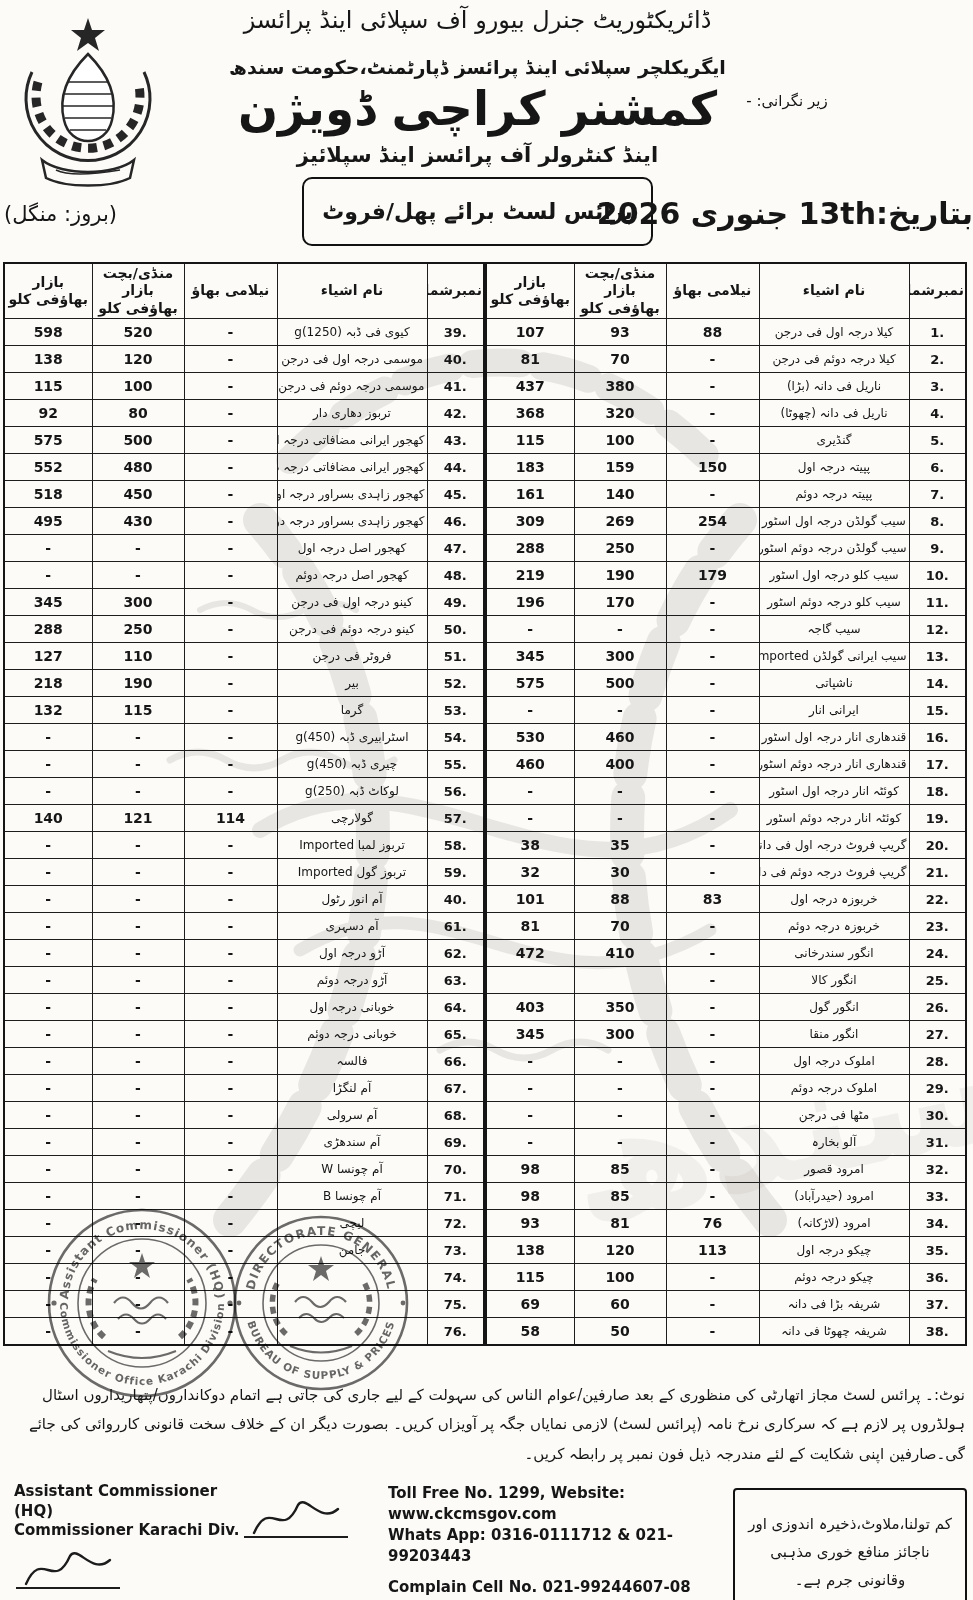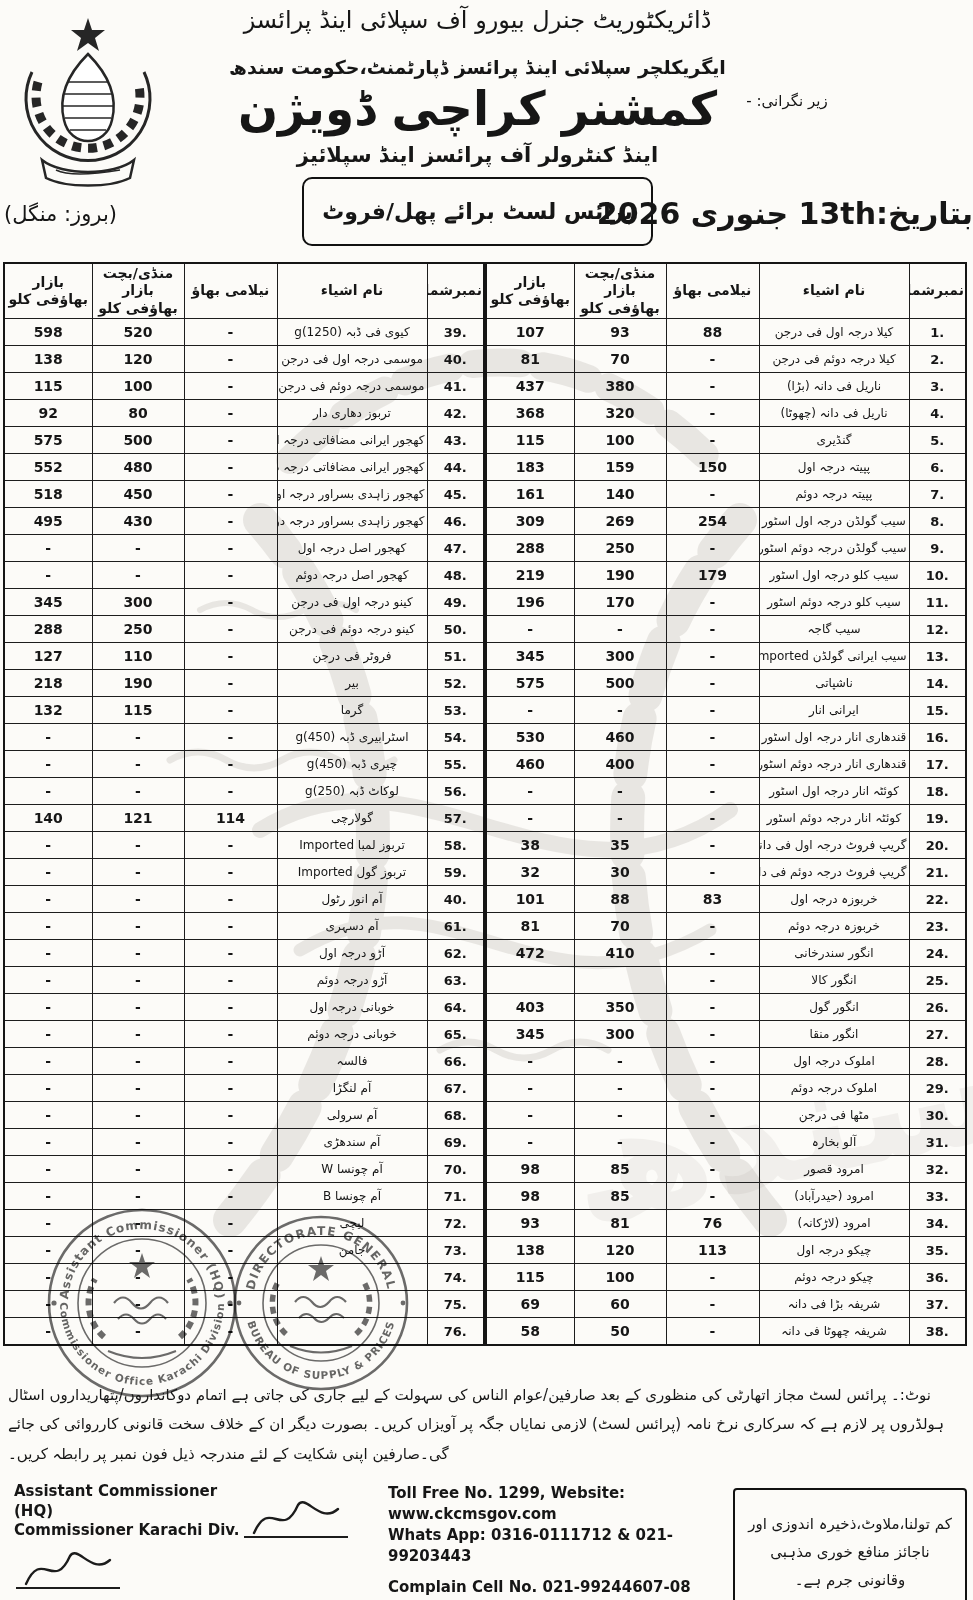--- a/index.html
+++ b/index.html
@@ -23,21 +23,21 @@
   table.half{width:50%;border-collapse:collapse;table-layout:fixed;direction:rtl;border:2px solid #151515;}
   table.half th,table.half td{border:1px solid #1d1d1d;overflow:hidden;}
   table.half th{height:54px;font-size:14px;font-weight:bold;white-space:pre-line;line-height:1.25;vertical-align:middle;padding:0 2px;}
   table.half td{height:26px;text-align:center;vertical-align:middle;padding:0 2px;}
   td.c-serial{font-size:13px;font-weight:bold;direction:ltr;}
   td.c-name{font-size:12px;white-space:nowrap;}
   td.c-num{font-size:14px;font-weight:bold;direction:ltr;}
   col.w-serial{width:57px;}col.w-name{width:150px;}col.w-nilami{width:93px;}col.w-mandi{width:92px;}col.w-bazar{width:88px;}
 
   
-  .note{position:absolute;top:1366px;left:8px;width:957px;direction:rtl;font-size:15px;line-height:1.95;text-align:left;}
+  .note{position:absolute;top:1366px;left:8px;width:957px;direction:rtl;font-size:15px;line-height:1.95;text-align:right;}
   .sigs{position:absolute;left:14px;top:1482px;width:360px;}
   .sig-row{display:flex;align-items:flex-end;margin-bottom:5px;}
   .sig-titles{width:228px;font-size:15px;font-weight:bold;line-height:1.3;}
   .sig-mark{width:110px;height:46px;flex:none;}
   .contacts{position:absolute;left:388px;top:1483px;width:335px;font-size:15px;font-weight:bold;line-height:1.4;}
   .contact-gap{height:10px;}
   .warning{position:absolute;left:733px;top:1488px;width:234px;direction:rtl;text-align:center;}
   .warning-box{border:2px solid #111;border-radius:4px;padding:21px 10px;font-size:15px;line-height:1.85;}
   .gate-line{margin-top:10px;font-size:15px;font-weight:bold;white-space:nowrap;}
 

